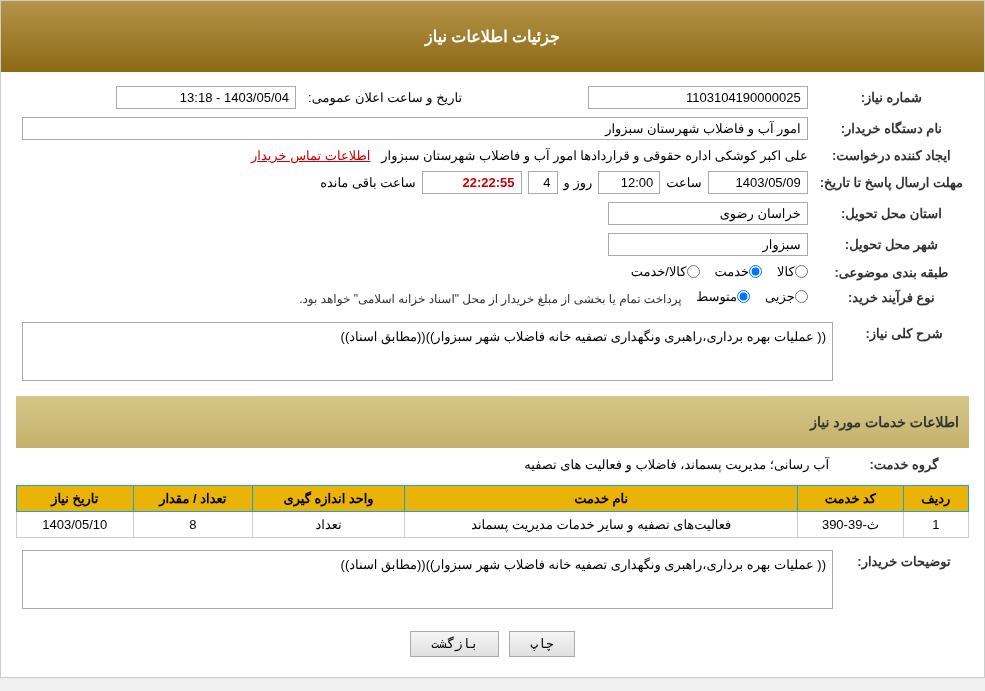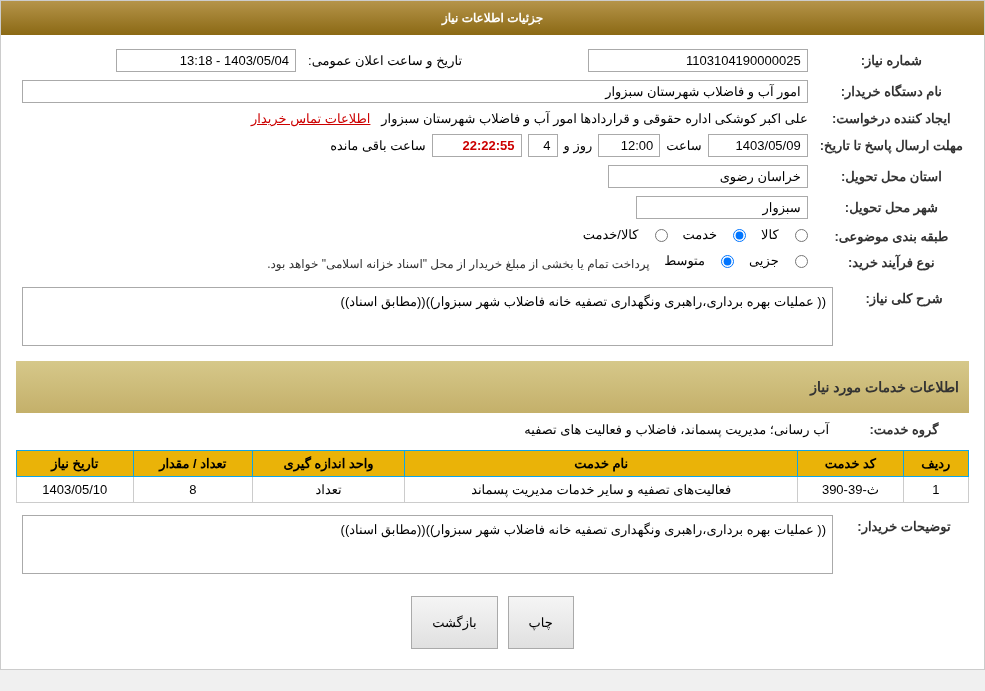--- a/index.html
+++ b/index.html
@@ -12,22 +12,22 @@
     .page-wrapper {
       max-width: 985px;
       margin: 0 auto;
       background: #fff;
       border: 1px solid #ccc;
     }
     .header-bar {
       background: linear-gradient(to bottom, #b5944a, #8b6914);
       color: #fff;
       text-align: center;
-      padding: 10px 0;
-      font-size: 12px;
+      padding: 26px 0;
+      font-size: 16px;
       font-weight: bold;
     }
     .content {
       padding: 10px 15px;
     }
     .info-table {
       width: 100%;
       border-collapse: collapse;
       margin-bottom: 8px;
     }
@@ -71,22 +71,22 @@
       margin: 8px 0 4px 0;
       font-size: 14px;
     }
     .radio-group {
       display: inline-flex;
       gap: 15px;
       align-items: center;
     }
     .radio-item {
       display: flex;
-      align-items: flex-end;
-      gap: 16px;
+      align-items: center;
+      gap: 0;
     }
     .description-box {
       border: 1px solid #aaa;
       background: #fff;
       padding: 6px;
       min-height: 55px;
       width: 100%;
       direction: rtl;
       text-align: right;
       resize: none;
@@ -111,24 +111,24 @@
       text-align: center;
     }
     .buttons-row {
       text-align: center;
       margin: 15px 0 10px 0;
       display: flex;
       justify-content: center;
       gap: 10px;
     }
     .btn {
-      padding: 18px 20px;
+      padding: 4px 20px;
       border: 1px solid #aaa;
       cursor: pointer;
-      font-family: Liberation Sans, sans-serif;
+      font-family: Liberation Mono, monospace;
       font-size: 13px;
     }
     .btn-back {
       background: linear-gradient(to bottom, #f5f5f5, #e0e0e0);
     }
     .btn-print {
       background: linear-gradient(to bottom, #f5f5f5, #e0e0e0);
     }
     .service-group-row td {
       padding: 5px 10px;
@@ -188,37 +188,37 @@
 
       <tr>
         <td class="label-cell">مهلت ارسال پاسخ تا تاریخ:</td>
         <td class="value-cell" colspan="3">
           <div class="inline-fields">
             <span class="input-box" style="width:100px;">1403/05/09</span>
             <span>ساعت</span>
             <span class="input-box" style="width:62px;">12:00</span>
             <span>روز و</span>
             <span class="input-box" style="width:30px;">4</span>
-            <span class="input-box" style="width:90px; color:#c00; font-weight:bold;">22:22:55</span>
+            <span class="input-box" style="width:100px; color:#c00; font-weight:bold;">22:22:55</span>
             <span>ساعت باقی مانده</span>
           </div>
         </td>
       </tr>
 
       <tr>
         <td class="label-cell">استان محل تحویل:</td>
         <td class="value-cell" colspan="3">
           <span class="input-box" style="width:200px;">خراسان رضوی</span>
         </td>
       </tr>
 
       <tr>
         <td class="label-cell">شهر محل تحویل:</td>
         <td class="value-cell" colspan="3">
-          <span class="input-box" style="width:172px;">سبزوار</span>
+          <span class="input-box" style="width:200px;">سبزوار</span>
         </td>
       </tr>
 
       <tr>
         <td class="label-cell">طبقه بندی موضوعی:</td>
         <td class="value-cell" colspan="3">
           <div class="radio-group">
             <div class="radio-item">
               <input type="radio" name="category" style="">
               <span>کالا</span>

